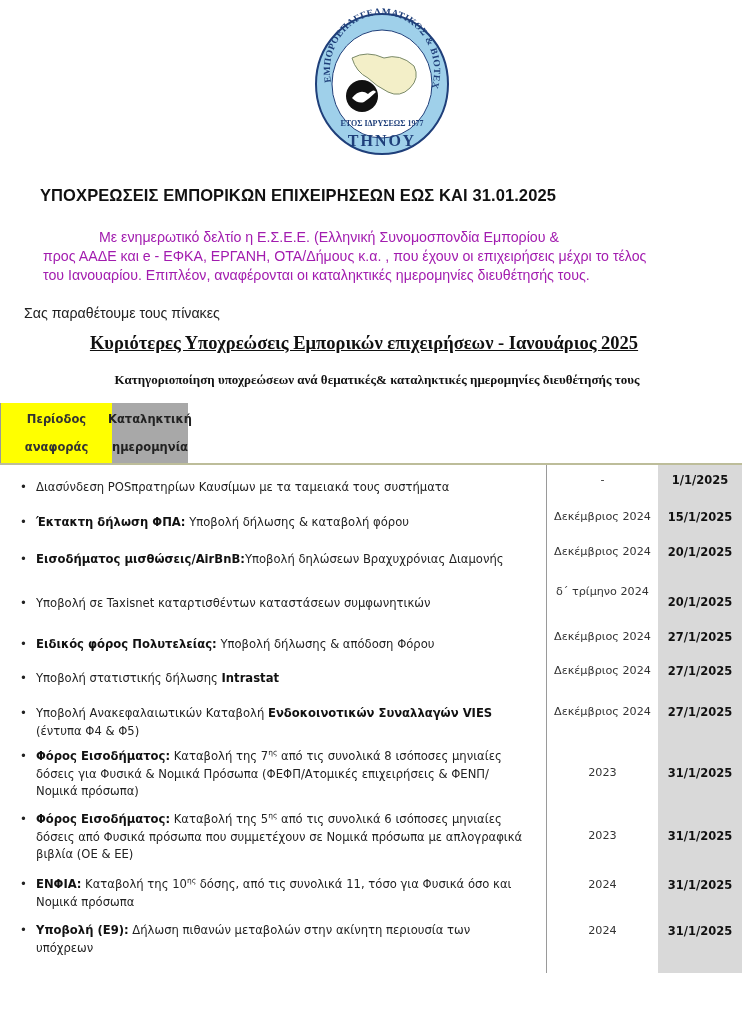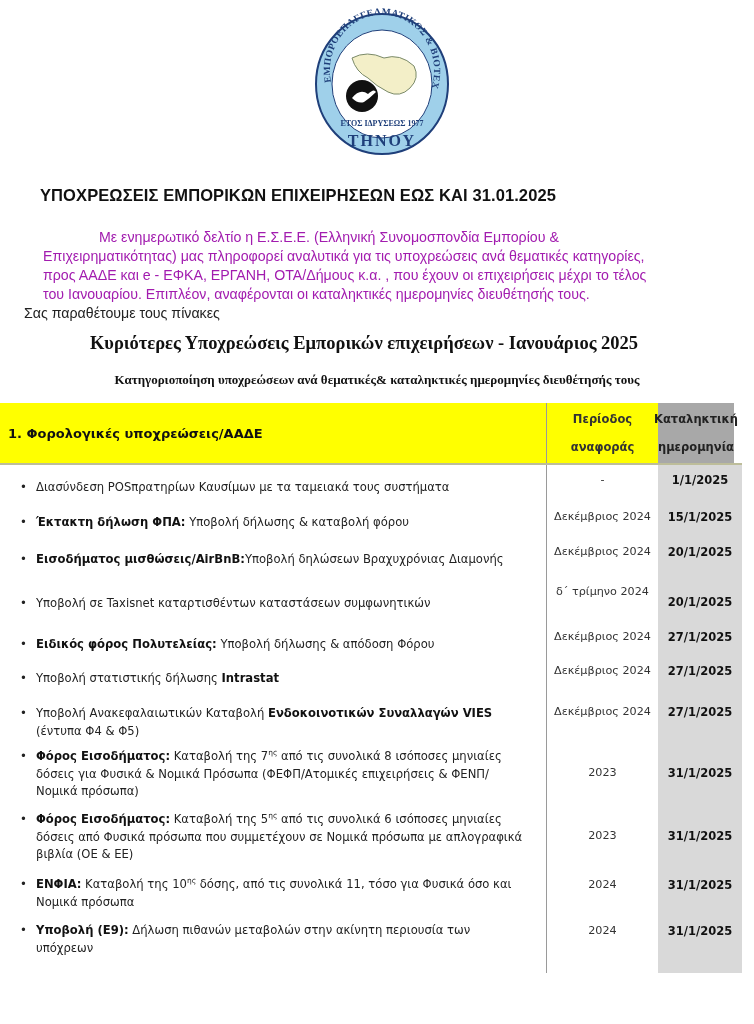--- a/index.html
+++ b/index.html
@@ -22,21 +22,21 @@
     .intro .first { padding-left: 56px; }
 
     .intro2 {
       position: absolute; left: 24px; top: 305px;
       font-family: "Liberation Sans", sans-serif; font-size: 14.2px; color: #222;
     }
 
     .subtitle {
       position: absolute; left: 0; width: 728px; top: 333px;
       text-align: center; font-family: "Liberation Serif", serif; font-weight: bold;
-      font-size: 18.5px; color: #111;
+      font-size: 18.5px; text-decoration: underline; color: #111;
     }
     .subtitle2 {
       position: absolute; left: 0; width: 754px; top: 372px;
       text-align: center; font-family: "Liberation Serif", serif; font-weight: bold;
       font-size: 13px; color: #111;
     }
 
     .table {
       position: absolute; left: 0; top: 403px; width: 742px;
     }
@@ -92,32 +92,30 @@
     <path d="M 40 90 Q 48 80 56 86 Q 62 80 64 84 Q 58 90 52 94 Q 46 96 40 90 Z" fill="#ffffff"></path>
     <text x="70" y="118" text-anchor="middle" font-family="Liberation Serif, serif" font-size="8" font-weight="bold" fill="#1f3f7a">ΕΤΟΣ ΙΔΡΥΣΕΩΣ 1977</text>
     <text x="70" y="138" text-anchor="middle" font-family="Liberation Serif, serif" font-size="16" font-weight="bold" fill="#1f3f7a" letter-spacing="2">ΤΗΝΟΥ</text>
   </svg>
 </div>
 
 <div class="main-title">ΥΠΟΧΡΕΩΣΕΙΣ ΕΜΠΟΡΙΚΩΝ ΕΠΙΧΕΙΡΗΣΕΩΝ ΕΩΣ ΚΑΙ 31.01.2025</div>
 
 <div class="intro">
   <span class="line first">Με ενημερωτικό δελτίο η Ε.Σ.Ε.Ε. (Ελληνική Συνομοσπονδία Εμπορίου &amp;</span>
-  <span class="line">Επιχειρηματικότητας) μας πληροφορεί αναλυτικά για τις υποχρεώσεις ανά θεματικές κατηγορίες,</span>
   <span class="line">προς ΑΑΔΕ και e - ΕΦΚΑ, ΕΡΓΑΝΗ, ΟΤΑ/Δήμους κ.α. , που έχουν οι επιχειρήσεις μέχρι το τέλος</span>
   <span class="line">του Ιανουαρίου. Επιπλέον, αναφέρονται οι καταληκτικές ημερομηνίες διευθέτησής τους.</span>
 </div>
 <div class="intro2">Σας παραθέτουμε τους πίνακες</div>
 
 <div class="subtitle">Κυριότερες Υποχρεώσεις Εμπορικών επιχειρήσεων - Ιανουάριος 2025</div>
 <div class="subtitle2">Κατηγοριοποίηση υποχρεώσεων ανά θεματικές&amp; καταληκτικές ημερομηνίες διευθέτησής τους</div>
 
 <div class="table">
   <div class="hdr">
-    <div class="c1">1.  Φορολογικές υποχρεώσεις/ΑΑΔΕ</div>
     <div class="c2">
       <span>Περίοδος</span>
       <span>αναφοράς</span>
     </div>
     <div class="c3">
       <span>Καταληκτική</span>
       <span>ημερομηνία</span>
     </div>
   </div>
 

